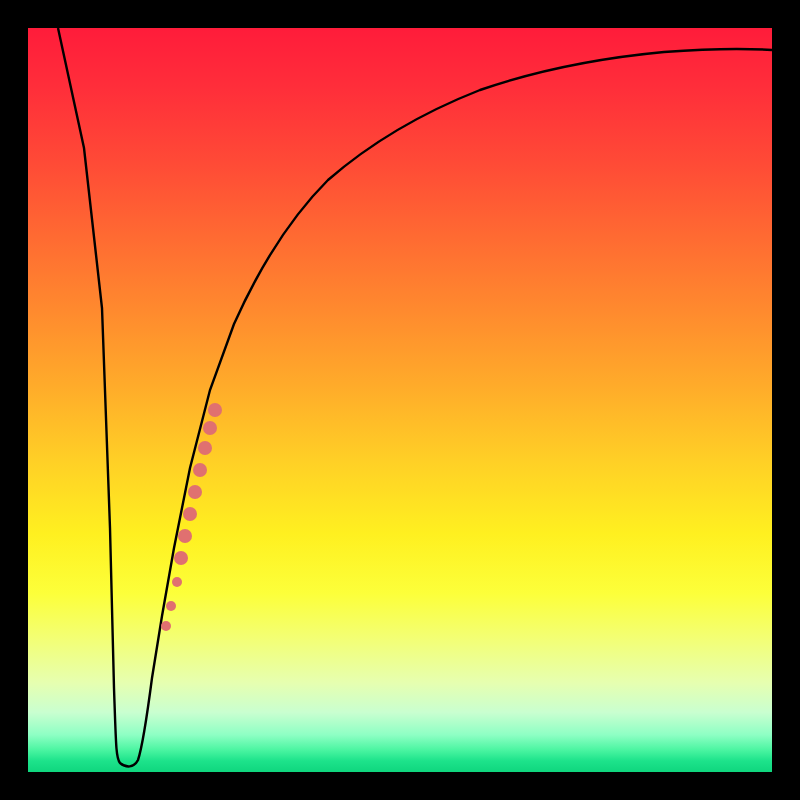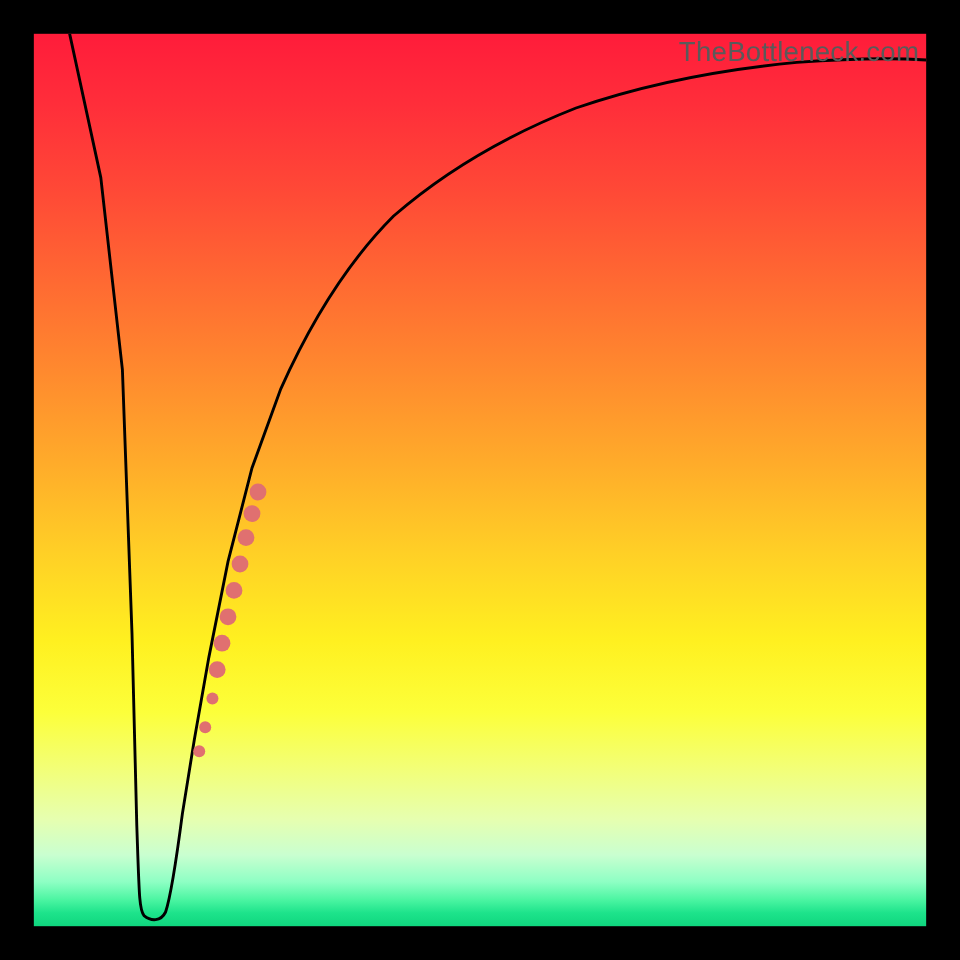--- a/index.html
+++ b/index.html
@@ -96,15 +96,14 @@
         <circle cx="157" cy="508" r="7"></circle>
         <circle cx="162" cy="486" r="7"></circle>
         <circle cx="167" cy="464" r="7"></circle>
         <circle cx="172" cy="442" r="7"></circle>
         <circle cx="177" cy="420" r="7"></circle>
         <circle cx="182" cy="400" r="7"></circle>
         <circle cx="187" cy="382" r="7"></circle>
       </g>
     </svg>
 
-    <div class="watermark">TheBottleneck.com</div>
   </div>
 </div>
 
 </body></html>

